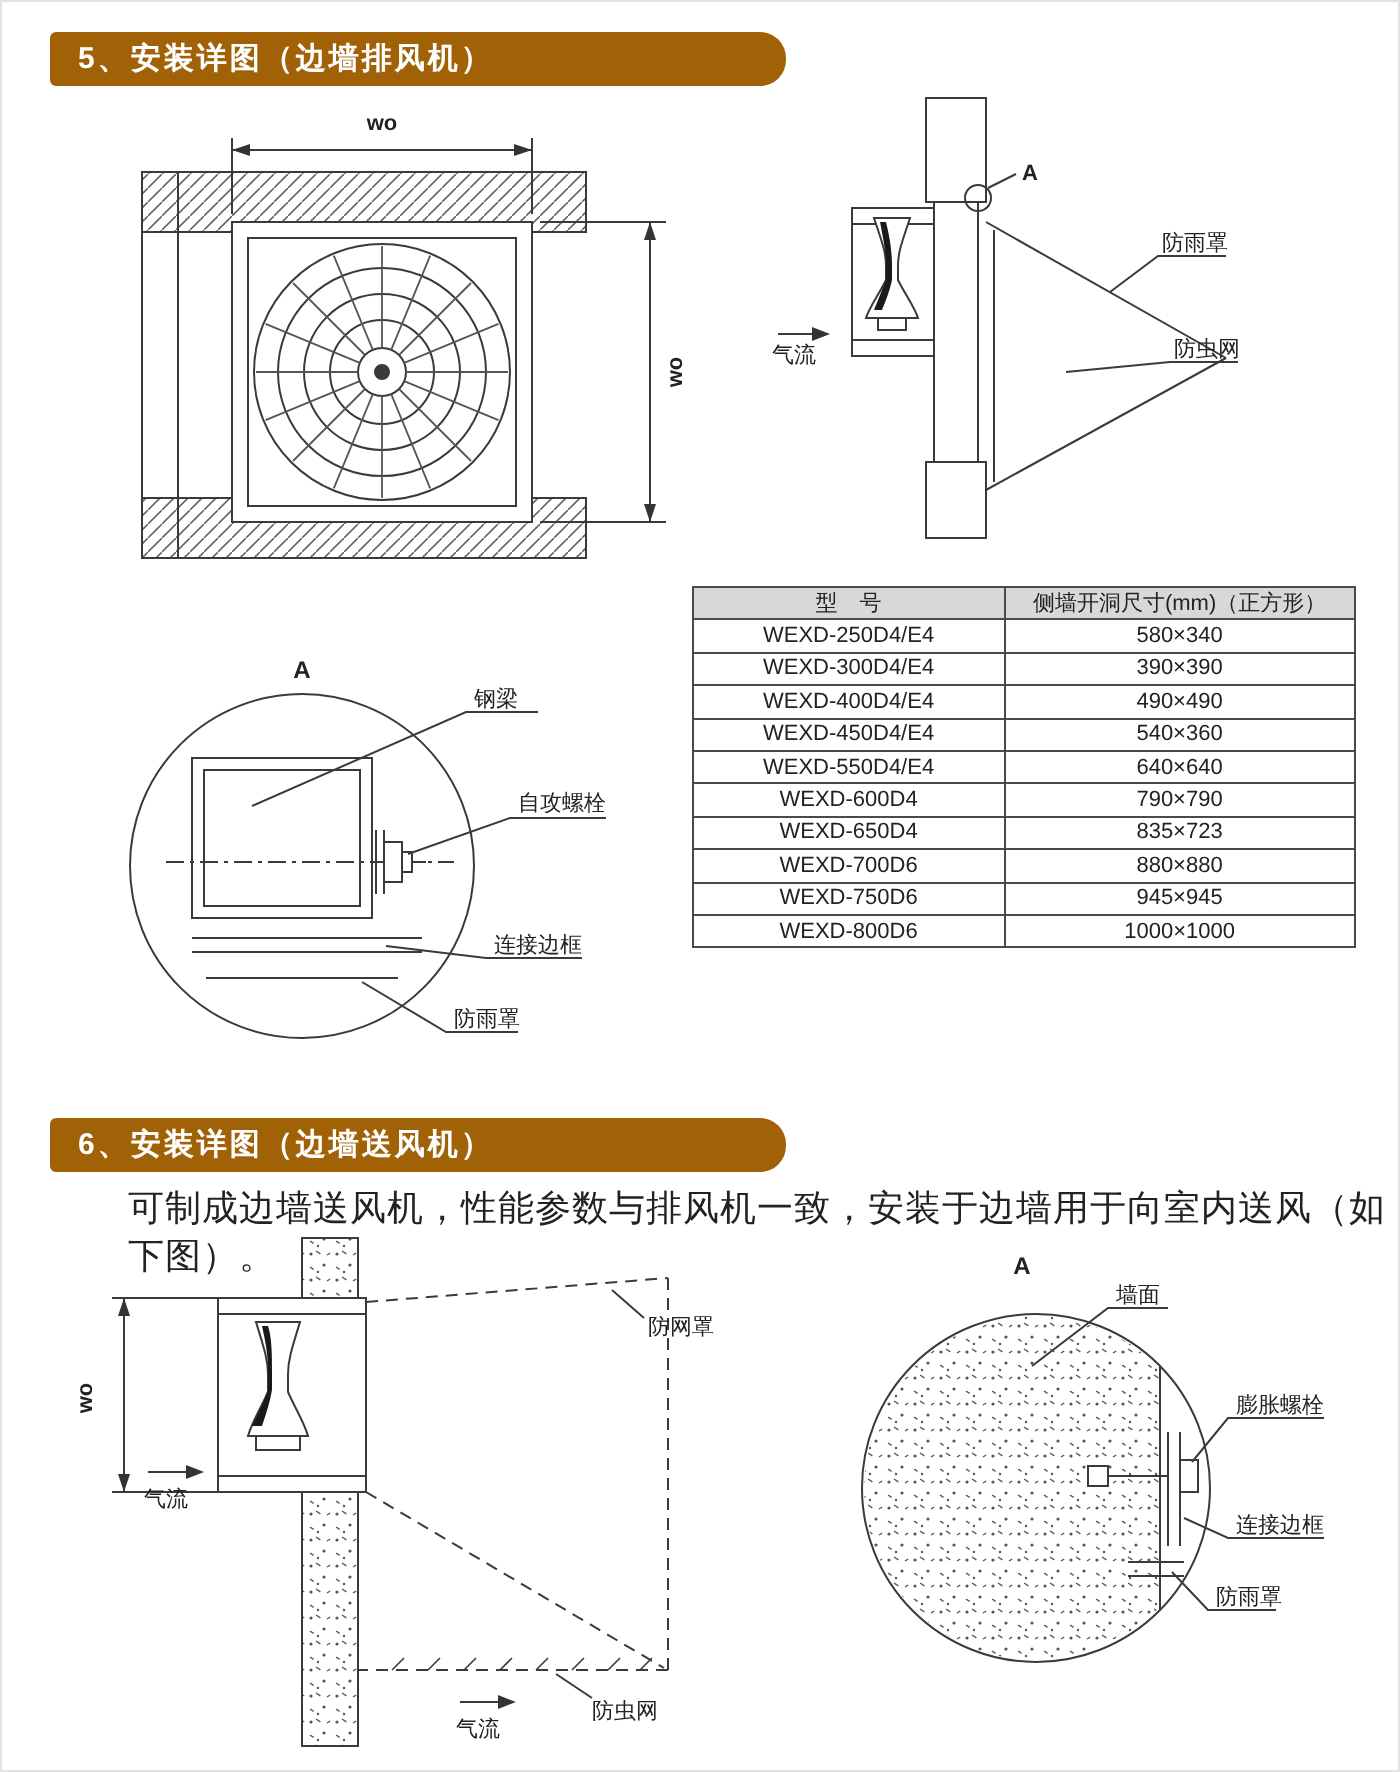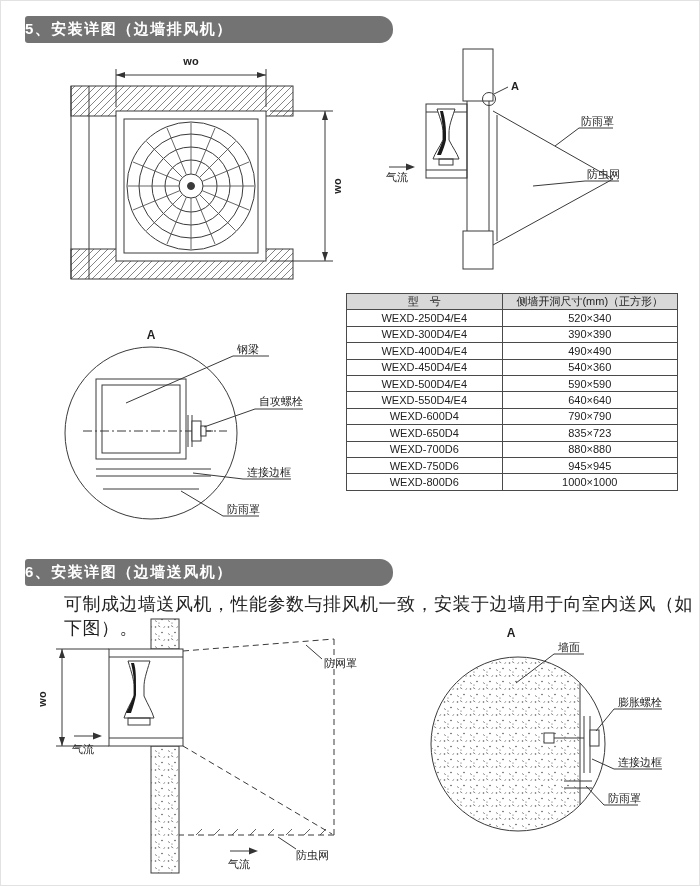--- a/index.html
+++ b/index.html
@@ -1,21 +1,21 @@
 <!DOCTYPE html>
 <html><head>
 <meta charset="utf-8">
 <style>
   * { margin:0; padding:0; box-sizing:border-box; }
   html,body { background:#ffffff; }
   body { width:700px; height:886px; position:relative; font-family:"Liberation Sans","DejaVu Sans",sans-serif; color:#222; }
   .page { position:absolute; left:0; top:0; width:700px; height:886px; background:#fff; border:1px solid #e2e2e2; overflow:hidden; }
 
-  .section-header { position:absolute; left:24px; width:368px; height:27px; background:#737373; color:#fff;
-    display:flex; align-items:center; font-size:15px; font-weight:bold; letter-spacing:1.5px;
+  .section-header { position:absolute; left:24px; width:368px; height:27px; background:#a16207; color:#fff;
+    display:flex; align-items:center; padding-left:14px; font-size:15px; font-weight:bold; letter-spacing:1.5px;
     border-radius:3px 13px 13px 3px; }
   .s5 { top:15px; }
   .s6 { top:558px; }
 
   .desc { position:absolute; left:63px; top:591px; font-size:18px; letter-spacing:0.5px; }
 
   .d { position:absolute; }
   .fv  { left:52px;  top:44px;  width:300px; height:262px; }
   .sv  { left:380px; top:44px;  width:260px; height:262px; }
   .da5 { left:40px;  top:322px; width:300px; height:212px; }
@@ -181,37 +181,33 @@
   <table class="tbl">
     <thead>
       <tr>
         <th class="c1">型　号</th>
         <th>侧墙开洞尺寸(mm)（正方形）</th>
       </tr>
     </thead>
     <tbody>
       <tr>
           <td>WEXD-250D4/E4</td>
-          <td>520×340</td>
+          <td>580×340</td>
         </tr>
       <tr>
           <td>WEXD-300D4/E4</td>
           <td>390×390</td>
         </tr>
       <tr>
           <td>WEXD-400D4/E4</td>
           <td>490×490</td>
         </tr>
       <tr>
           <td>WEXD-450D4/E4</td>
           <td>540×360</td>
-        </tr>
-      <tr>
-          <td>WEXD-500D4/E4</td>
-          <td>590×590</td>
         </tr>
       <tr>
           <td>WEXD-550D4/E4</td>
           <td>640×640</td>
         </tr>
       <tr>
           <td>WEXD-600D4</td>
           <td>790×790</td>
         </tr>
       <tr>

